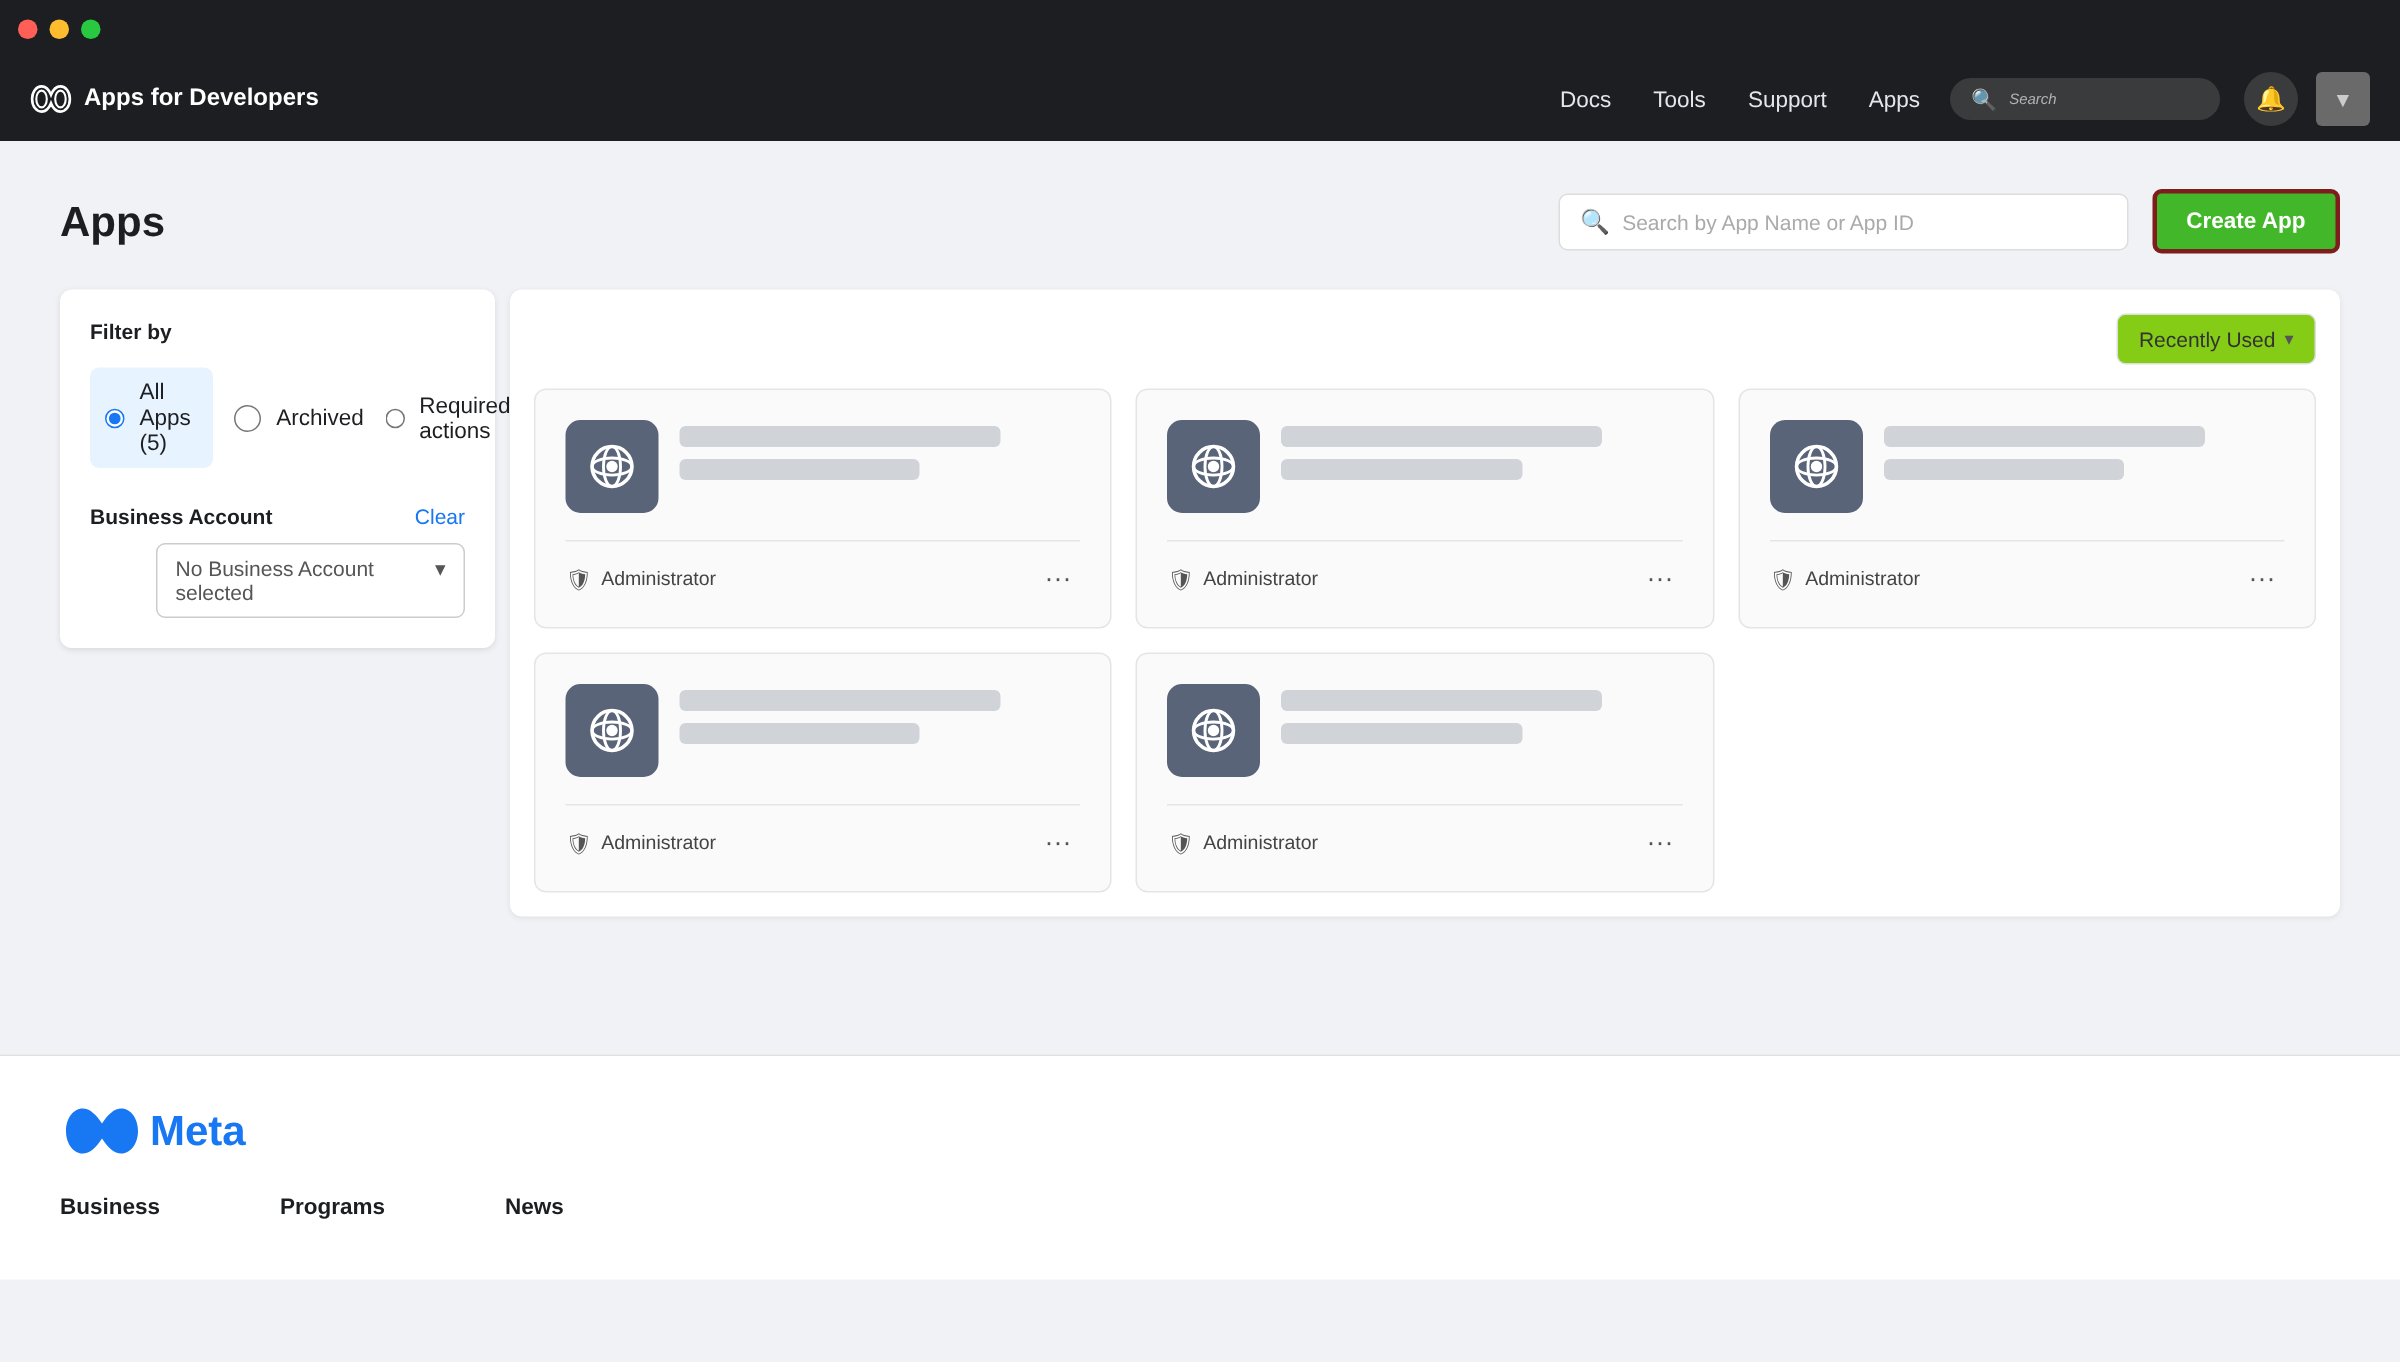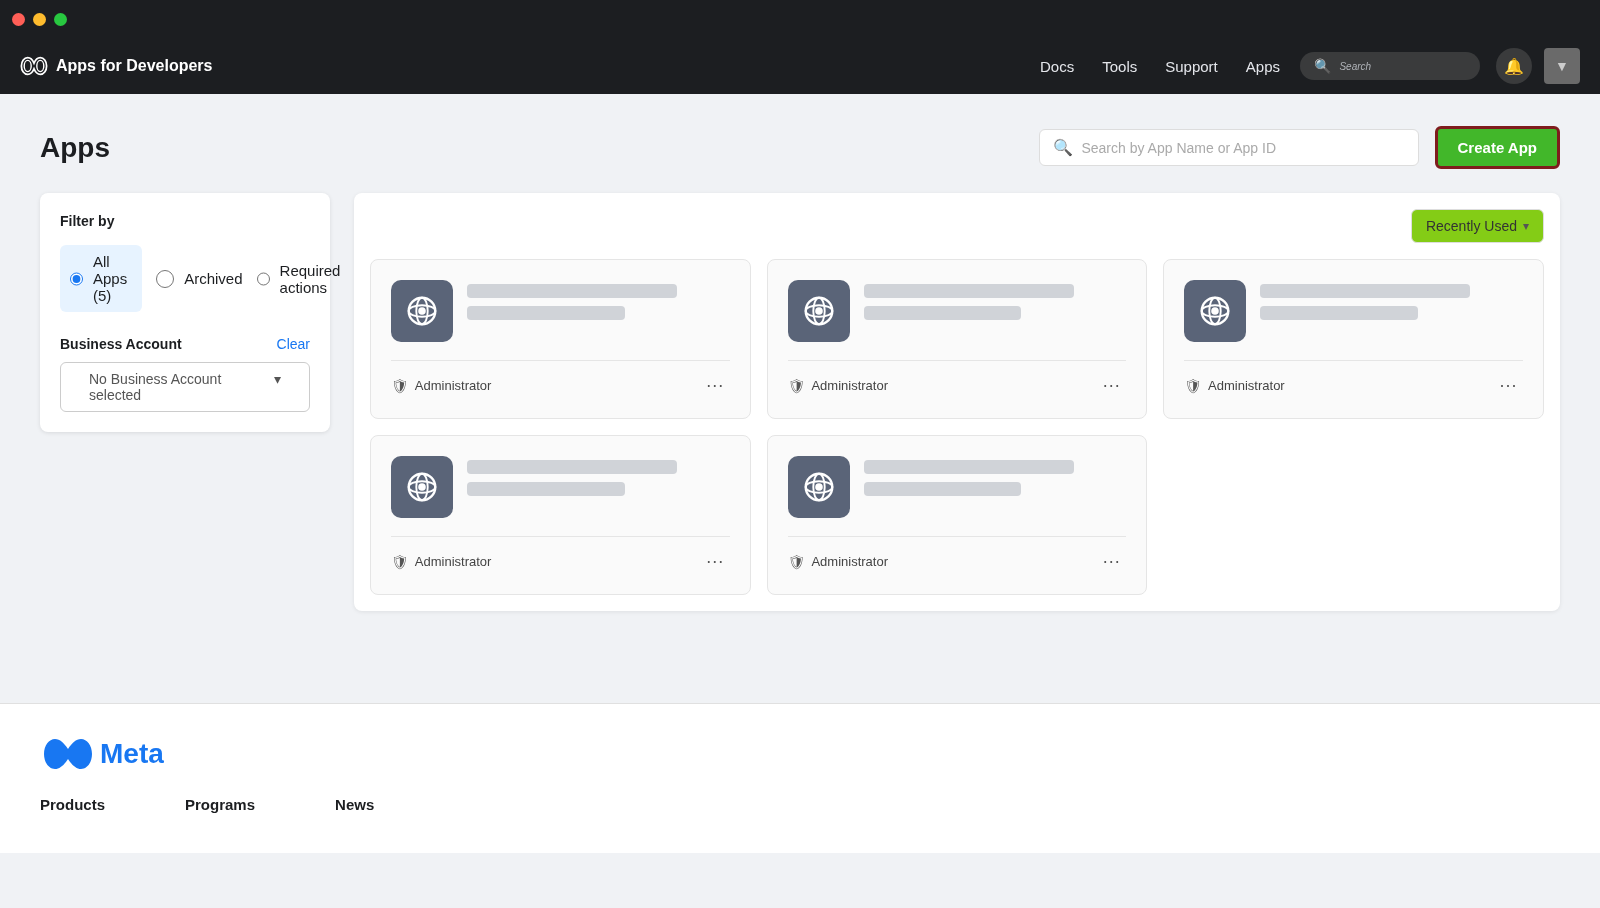--- a/index.html
+++ b/index.html
@@ -158,21 +158,21 @@
       padding: 10px 20px;
       font-size: 15px;
       font-weight: 700;
       cursor: pointer;
       white-space: nowrap;
     }
 
     
     .layout {
       display: flex;
-      gap: 24px;
+      gap: 10px;
       align-items: flex-start;
     }
 
     
     .sidebar {
       background: white;
       border-radius: 8px;
       padding: 20px;
       width: 290px;
       min-width: 290px;
@@ -217,23 +217,24 @@
       margin-bottom: 10px;
     }
     .ba-label { font-size: 14px; font-weight: 700; color: #1c1e21; }
     .ba-clear { font-size: 14px; color: #1877f2; cursor: pointer; }
     .ba-select {
       display: flex;
       align-items: flex-start;
       justify-content: space-between;
       border: 1px solid #ccc;
       border-radius: 6px;
-      padding: 8px 28px;
+      padding: 8px 12px;
       cursor: pointer;
       background: white;
+      margin-left: 44px;
     }
     .ba-select-text { font-size: 14px; color: #555; }
     .ba-chevron { font-size: 14px; color: #555; }
 
     
     .cards-area {
       flex: 1;
       background: white;
       border-radius: 8px;
       box-shadow: 0 1px 4px rgba(0,0,0,0.08);
@@ -577,21 +578,21 @@
   <div class="footer-top">
     <span class="footer-meta-logo">
       <svg viewBox="0 0 56 36" width="56" height="36" fill="#1877f2">
         <path d="M4 18C4 9.5 9 3 15 3C20 3 24 7 28 13C32 7 36 3 41 3C47 3 52 9.5 52 18C52 26.5 47 33 41 33C36 33 32 29 28 23C24 29 20 33 15 33C9 33 4 26.5 4 18Z" fill="#1877f2"></path>
       </svg>
       <span>Meta</span>
     </span>
   </div>
   <div class="footer-cols">
     <div class="footer-col">
-      <div class="footer-col-title">Products</div>
+      <div class="footer-col-title">Business</div>
     </div>
     <div class="footer-col">
       <div class="footer-col-title">Programs</div>
     </div>
     <div class="footer-col">
       <div class="footer-col-title">News</div>
     </div>
   </div>
 </div>
 

